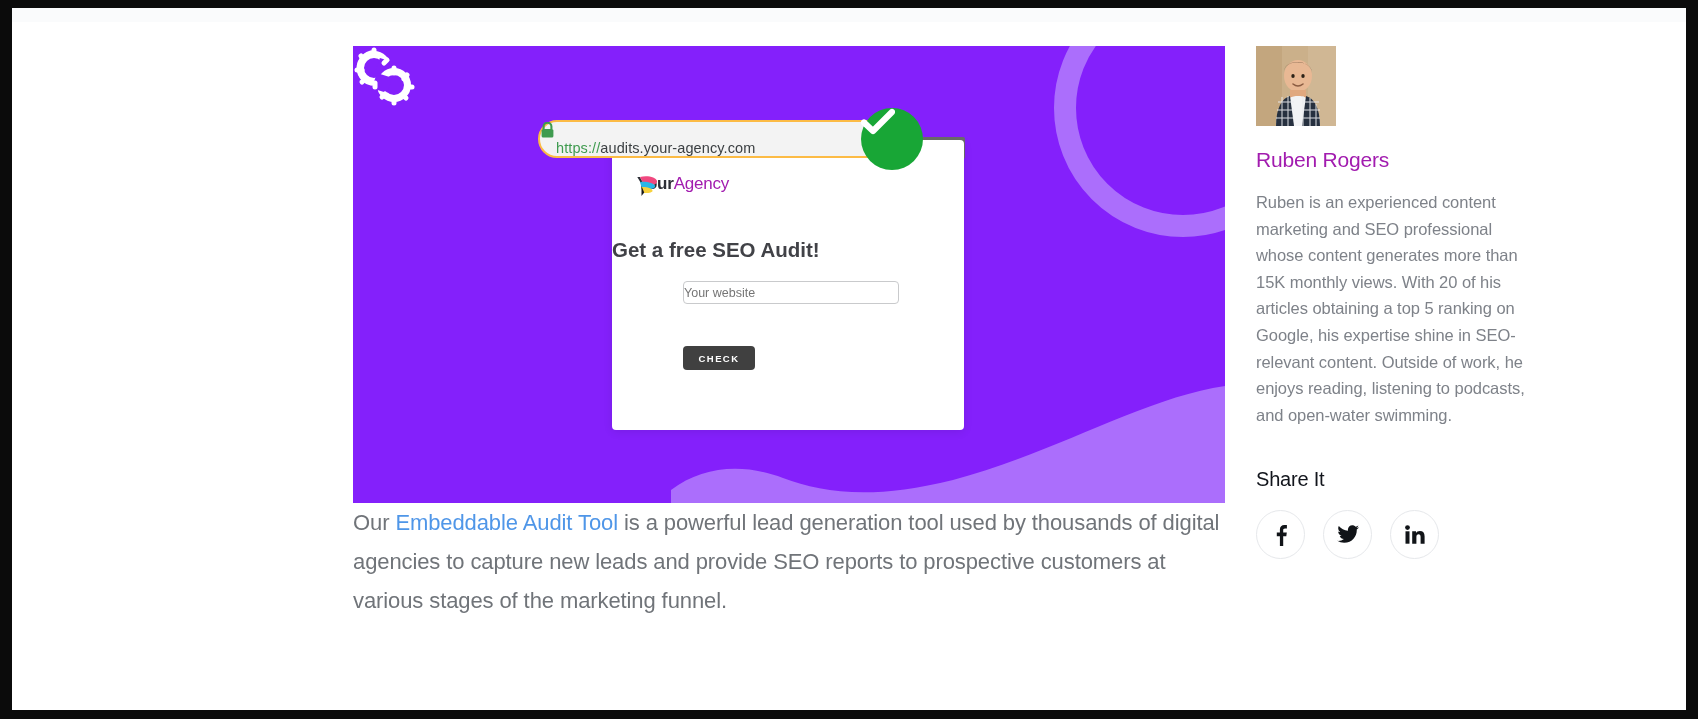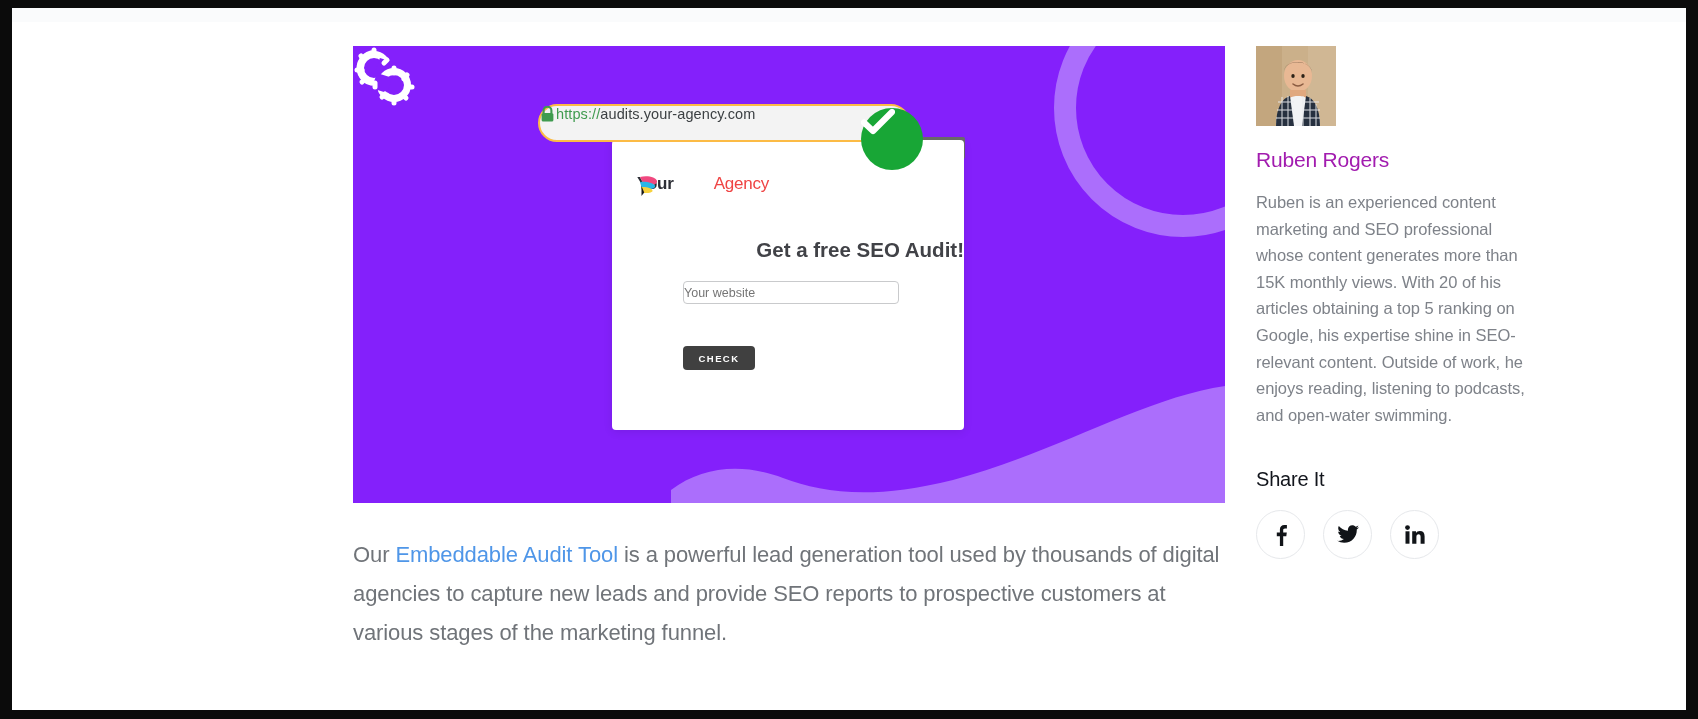--- a/index.html
+++ b/index.html
@@ -109,27 +109,27 @@
     position: absolute;
     left: 560px; top: 91px;
     width: 52px; height: 22px;
     background: #6b6b6b;
     border-radius: 2px;
   }
 
   
   #urlbar {
     position: absolute;
-    left: 185px; top: 58px;
+    left: 185px; top: 74px;
     width: 372px; height: 38px;
     background: #f3f3f3;
     border: 2px solid #fcbb45;
     border-radius: 19px;
     display: flex;
-    align-items: flex-start;
+    align-items: flex-end;
     padding-left: 16px;
   }
   #lock-icon { width: 15px; height: 17px; margin-right: 10px; flex: none; }
   #url-text {
     font-size: 14.5px;
     color: #3c4043;
     letter-spacing: 0.1px;
     white-space: nowrap;
   }
   #url-text .scheme { color: #3f9b4f; }
@@ -150,27 +150,27 @@
     position: absolute;
     left: 25px; top: 34px;
     display: flex; align-items: center; gap: 9px;
   }
   #agency-name {
     font-size: 17px;
     color: #2d2f36;
     letter-spacing: -0.2px;
   }
   #agency-name b { font-weight: 700; }
-  #agency-name span.light { font-weight: 400; color: #ef4444; margin-left: 40px; }
+  #agency-name span.light { font-weight: 400; color: #a21caf; }
 
   #mock-heading {
     position: absolute;
     left: 0; top: 98px;
     width: 100%;
-    text-align: right;
+    text-align: left;
     font-size: 20.5px;
     font-weight: 700;
     color: #414247;
   }
 
   .mock-input {
     position: absolute;
     left: 71px;
     width: 216px; height: 23px;
     border: 1px solid #c9cacc;
@@ -197,21 +197,20 @@
     letter-spacing: 1.4px;
     cursor: pointer;
     font-family: "Liberation Sans", sans-serif;
   }
 
   
   #gears { position: absolute; left: 27px; top: 379px; }
 
   
   #body-copy {
-    margin-top: 32px;
     font-size: 22px;
     line-height: 39px;
     color: #707479;
     width: 872px;
     letter-spacing: -0.1px;
   }
   #body-copy a {
     color: #4f96e8;
     text-decoration: none;
   }

